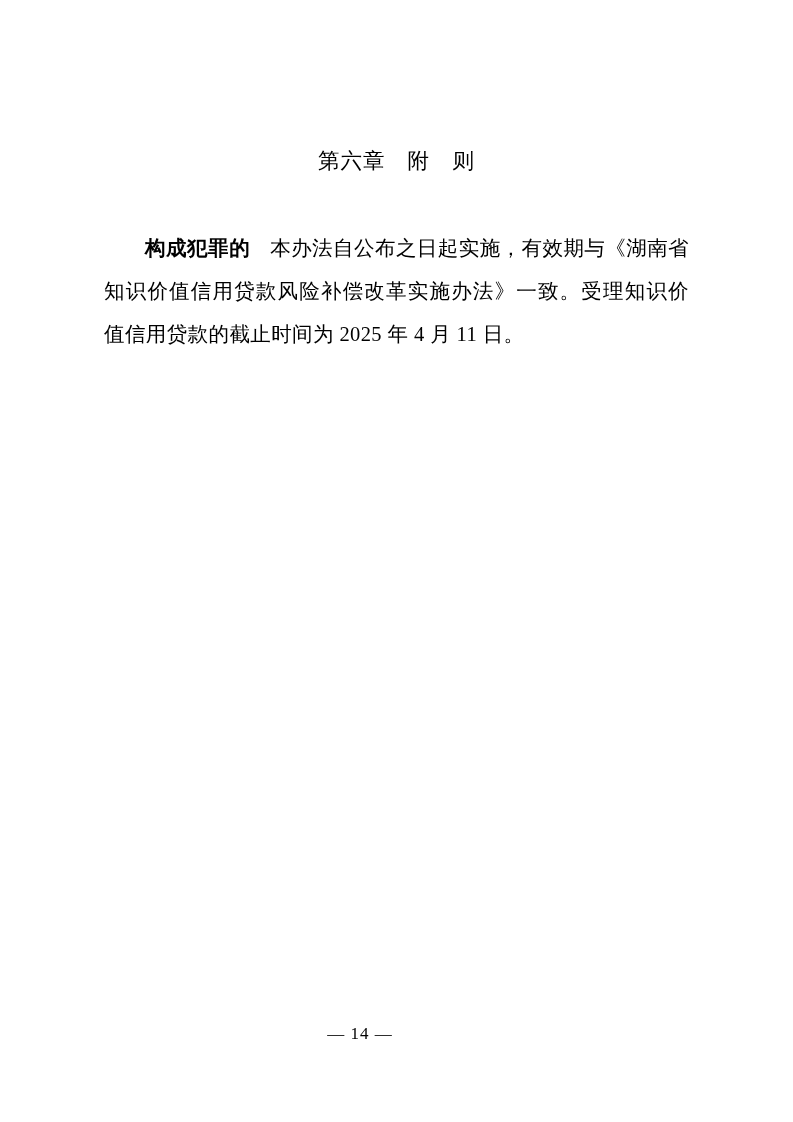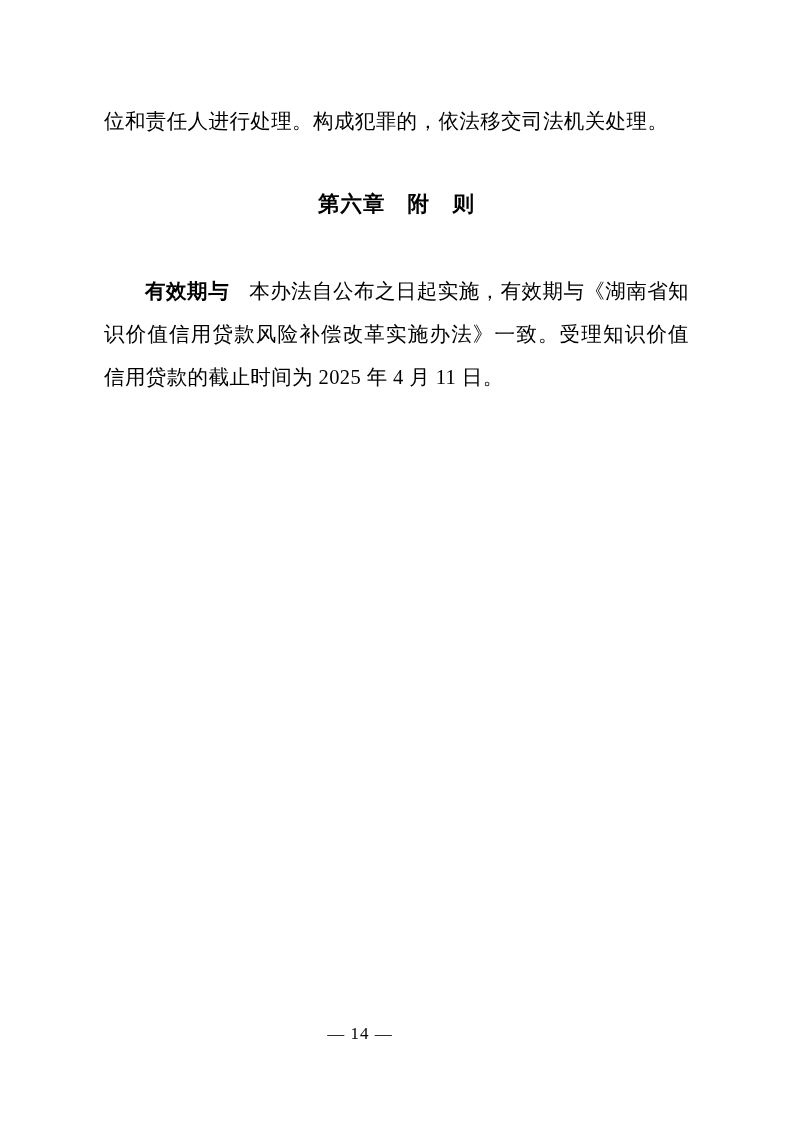--- a/index.html
+++ b/index.html
@@ -31,21 +31,21 @@
     text-justify: inter-ideograph;
     letter-spacing: 0.4px;
     margin: 0;
   }
   .para-continued {
     text-indent: 0;
   }
   .chapter-title {
     text-align: center;
     font-size: 21.5px;
-    font-weight: bold;
+    font-weight: normal;
     letter-spacing: 1px;
     margin: 40px 0 0 0;
     line-height: 43px;
   }
   .chapter-title .gap {
     display: inline-block;
     width: 22px;
   }
   .article {
     margin: 44px 0 0 0;
@@ -68,27 +68,26 @@
     font-size: 17px;
     letter-spacing: 1px;
     font-family: "Liberation Serif", "DejaVu Serif", serif;
   }
 </style>
 </head>
 <body>
 
 <div class="page">
 
-  <p class="para para-continued">位和责任人进行处理。构成犯罪的，依法移交司法机关处理。</p>
 
   <h2 class="chapter-title">
     <span>第六章</span><span class="gap"></span><span>附　则</span>
   </h2>
 
   <p class="para article">
-    <span class="article-label">有效期与</span><span class="article-gap"></span><span>本办法自公布之日起实施，有效期与《湖南省知识价值信用贷款风险补偿改革实施办法》一致。受理知识价值信用贷款的截止时间为 2025 年 4 月 11 日。</span>
+    <span class="article-label">构成犯罪的</span><span class="article-gap"></span><span>本办法自公布之日起实施，有效期与《湖南省知识价值信用贷款风险补偿改革实施办法》一致。受理知识价值信用贷款的截止时间为 2025 年 4 月 11 日。</span>
   </p>
 
 </div>
 
 <div class="footer">
   <span>— 14 —</span>
 </div>
 
 </body></html>

